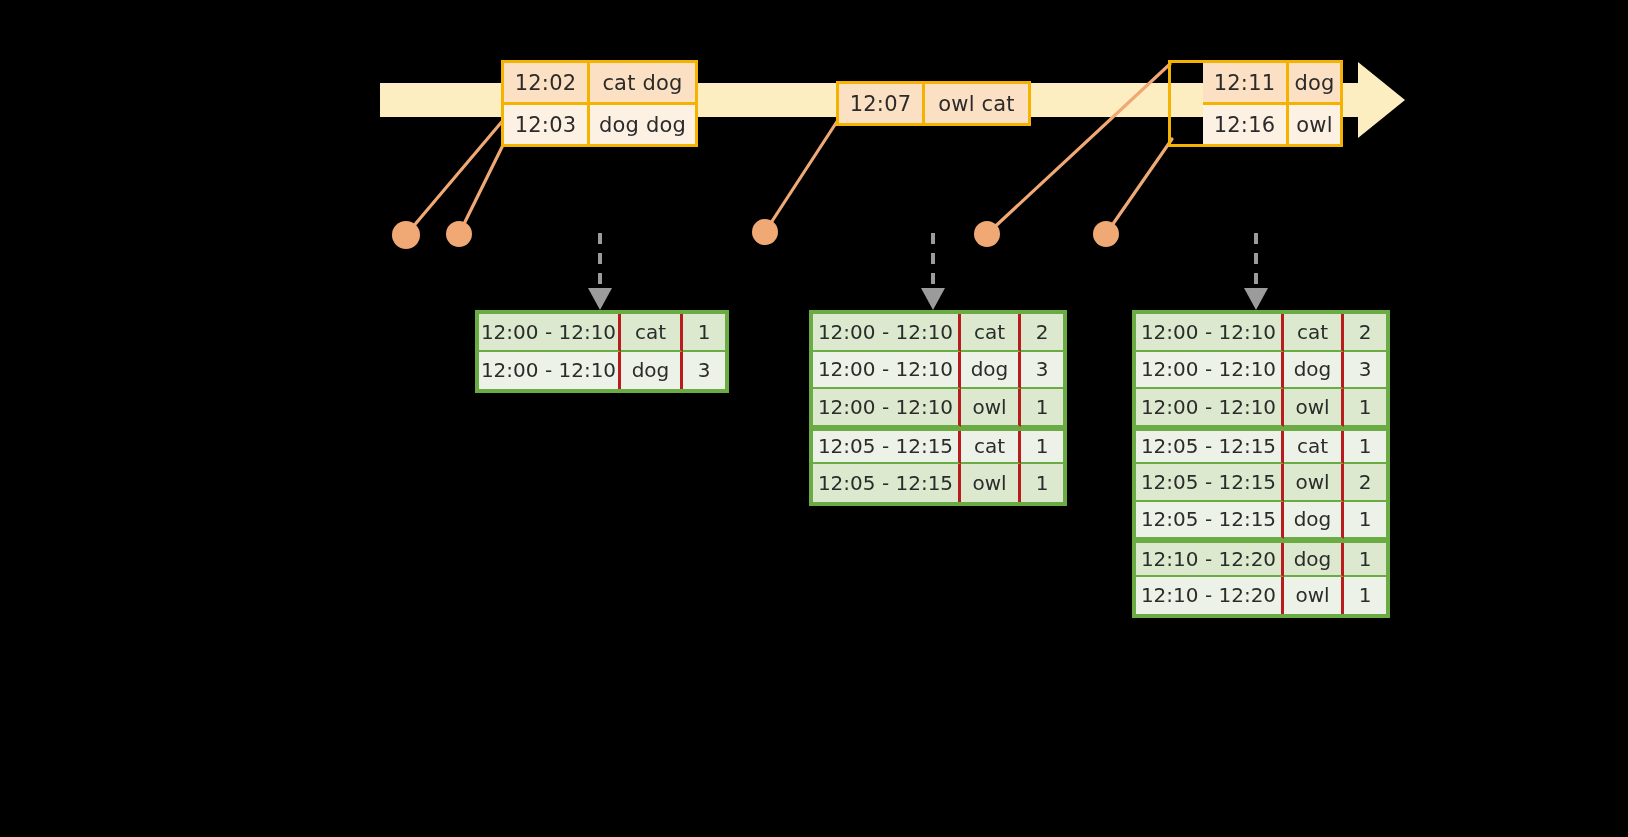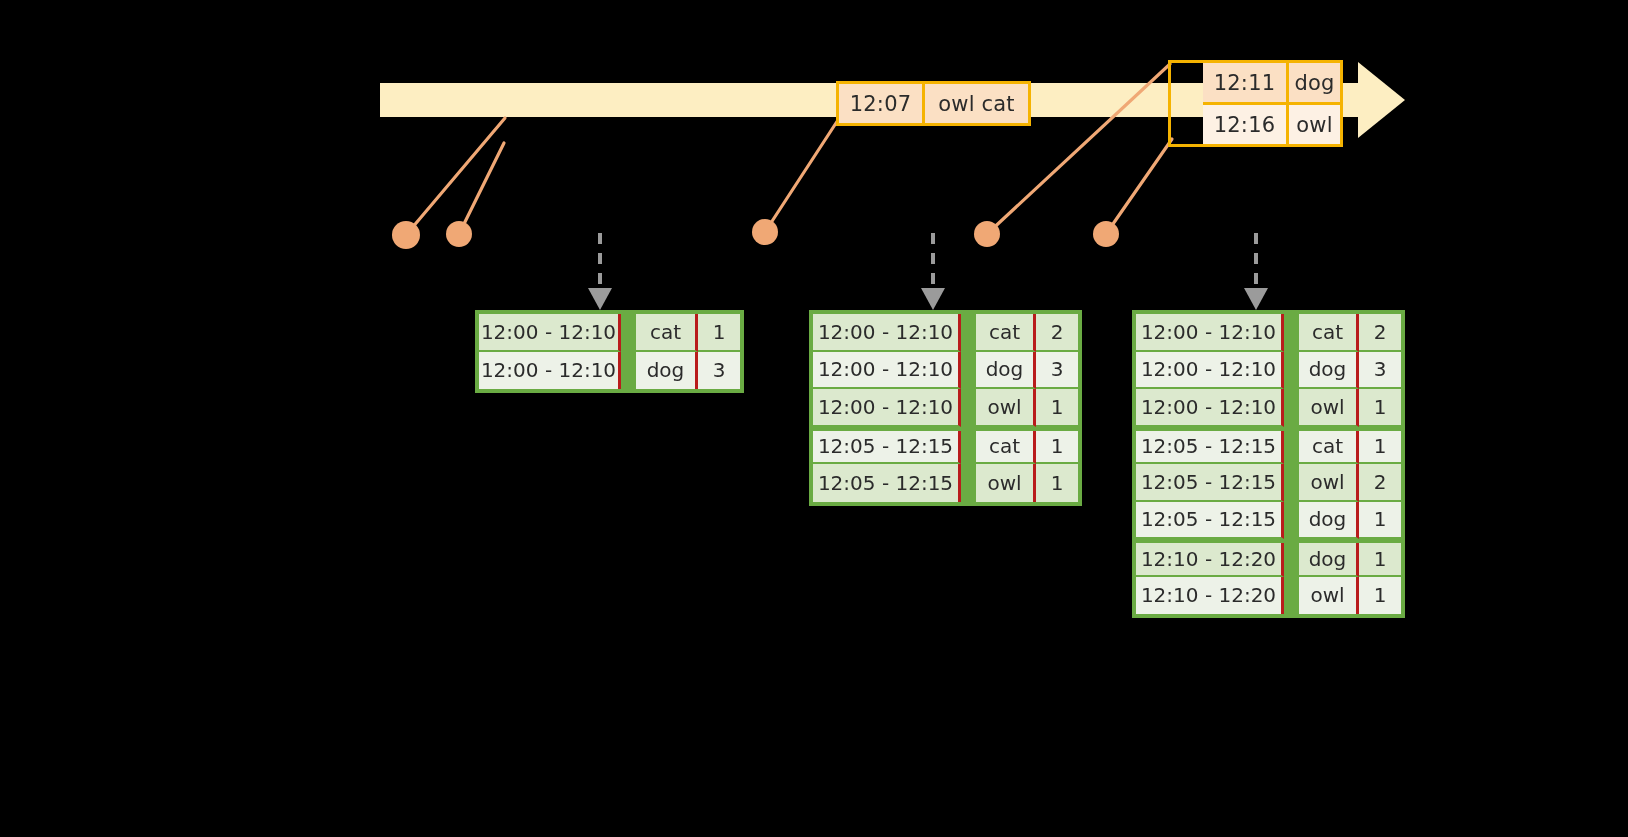--- a/index.html
+++ b/index.html
@@ -90,21 +90,21 @@
     color: #2b2b2b;
     box-sizing: border-box;
     border-right: 3px solid #b91c1c;
     border-bottom: 2px solid #6aab43;
     margin: 0;
   }
   .rt-row.group-start .rt-cell { border-top: 0; }
   .rt-cell:last-child { border-right: none; }
   .rt-row:last-child .rt-cell { border-bottom: none; }
   .rt-cell.win { width: 148px; }
-  .rt-cell.key { width: 62px; margin-left: 15px; }
+  .rt-cell.key { width: 62px; }
   .rt-cell.cnt { width: 40px; }
   .rt-row.even .rt-cell { background: #dce9ce; }
   .rt-row.odd  .rt-cell { background: #edf2e8; }
 
   .t1 .rt-cell.win { width: 142px; }
   .t1 .rt-cell.key { width: 62px; }
   .t1 .rt-cell.cnt { width: 42px; }
 
   .t2 .rt-cell.win { width: 148px; }
   .t2 .rt-cell.key { width: 60px; }
@@ -151,20 +151,30 @@
         <line x1="933" y1="233" x2="933" y2="288" stroke-dasharray="11,9"></line>
         <polygon points="921,288 945,288 933,310" stroke="none"></polygon>
       </g>
       <g>
         <line x1="1256" y1="233" x2="1256" y2="288" stroke-dasharray="11,9"></line>
         <polygon points="1244,288 1268,288 1256,310" stroke="none"></polygon>
       </g>
     </g>
   </svg>
 
+  <div class="event-box" style="left:501px; top:60px; width:197px;">
+    <div class="event-row shade-a">
+      <div class="event-cell time">12:02</div>
+      <div class="event-cell payload">cat dog</div>
+    </div>
+    <div class="event-row shade-b">
+      <div class="event-cell time">12:03</div>
+      <div class="event-cell payload">dog dog</div>
+    </div>
+  </div>
 
   <div class="event-box" style="left:836px; top:81px; width:195px;">
     <div class="event-row shade-a">
       <div class="event-cell time">12:07</div>
       <div class="event-cell payload">owl cat</div>
     </div>
   </div>
 
   <div class="event-box" style="left:1168px; top:60px; width:175px;padding-left:32px;">
     <div class="event-row shade-a">

